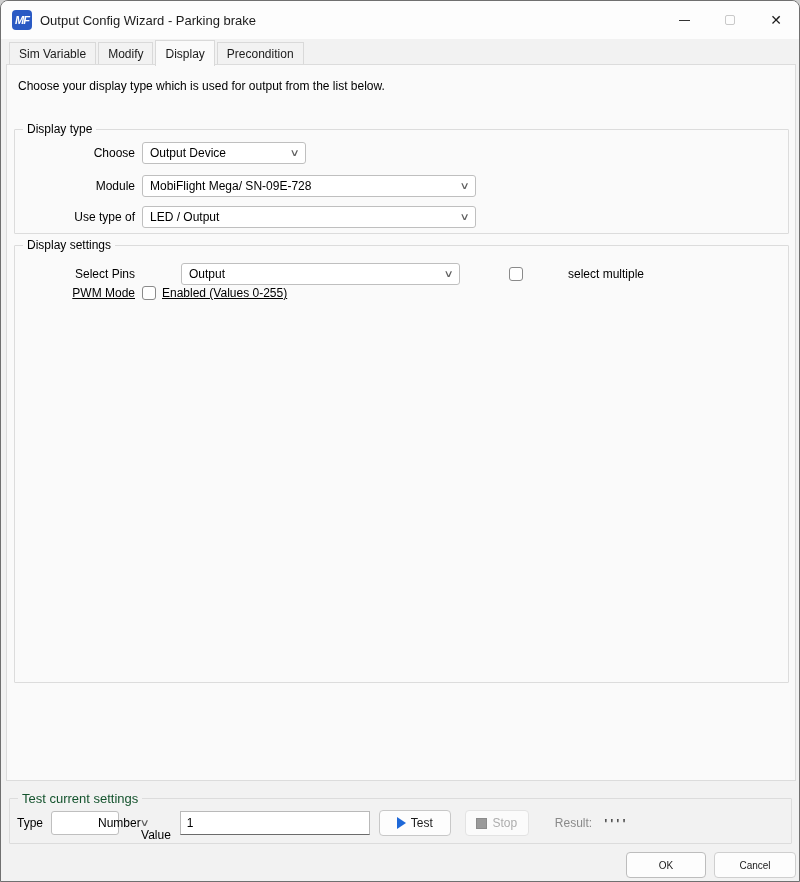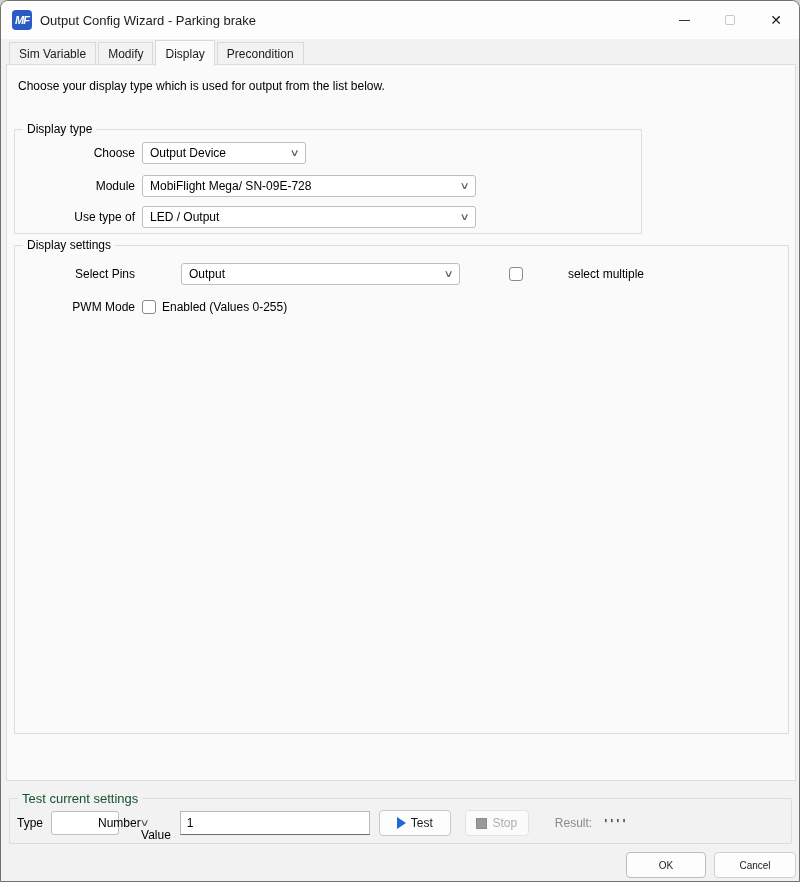--- a/index.html
+++ b/index.html
@@ -52,22 +52,22 @@
   }
   .instruction{position:absolute;left:11px;top:14px;font-size:12px;color:#000;}
 
   .groupbox{
     position:absolute;border:1px solid #dcdcdc;border-radius:1px;
   }
   .groupbox .legend{
     position:absolute;top:-8px;left:8px;background:#fafafa;padding:0 4px;
     font-size:12px;color:#000;white-space:nowrap;
   }
-  .g1{left:7px;top:64px;width:628px;height:105px;}
-  .g2{left:7px;top:180px;width:775px;height:489px;}
+  .g1{left:7px;top:64px;width:775px;height:105px;}
+  .g2{left:7px;top:180px;width:775px;height:438px;}
 
   .form-row{position:absolute;display:flex;align-items:center;height:22px;}
   .form-label{
     width:127px;text-align:right;font-size:12px;color:#000;
     padding-right:7px;flex:0 0 auto;white-space:nowrap;
   }
   .combo{
     height:22px;background:#fff;border:1px solid #bfbfbf;border-radius:3px;
     display:flex;align-items:center;font-size:12px;color:#000;
     padding:0 7px;justify-content:space-between;cursor:default;
@@ -187,21 +187,21 @@
       <div class="form-row" style="left:0;top:17px;gap:39px;">
         <div class="form-label">Select Pins</div>
         <div class="combo w-pins">
           <span>Output</span>
           <span class="chev">∨</span>
         </div>
         <div class="checkbox" style="margin-left:10px;"></div>
         <div class="chk-label">select multiple</div>
       </div>
 
-      <div class="form-row" style="left:0;top:50px;">
+      <div class="form-row" style="left:0;top:36px;text-decoration:underline;">
         <div class="form-label">PWM Mode</div>
         <div class="checkbox"></div>
         <div class="chk-label">Enabled (Values 0-255)</div>
       </div>
     </div>
   </div>
 
   <div class="gtest">
     <span class="legend">Test current settings</span>
     <div class="test-row">

